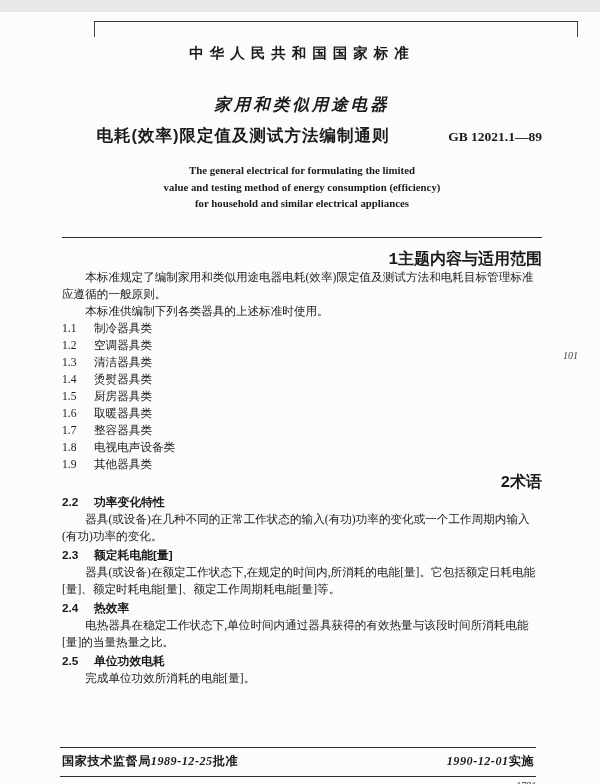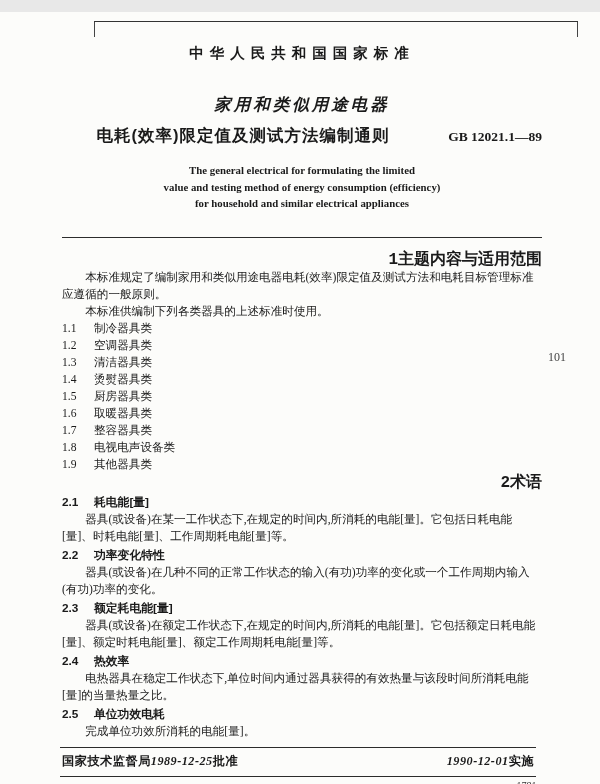--- a/index.html
+++ b/index.html
@@ -91,22 +91,23 @@
   .term-head {
     font-family: "Liberation Sans", sans-serif;
     font-weight: bold;
     font-size: 11.8px;
     margin-top: 2px;
   }
   .term-head .num { display: inline-block; min-width: 32px; }
 
   .margin-note {
     position: absolute;
-    right: 34px; top: 338px;
-    font-size: 12px;
+    right: 22px; top: 338px;
+    font-size: 10px;
+    font-style: italic;
     color: #444;
   }
 
   .footer {
     position: absolute;
     left: 60px; right: 64px; top: 735px;
     font-size: 12px;
   }
   .f-rule-top { border-top: 1.6px solid #2b2b2b; }
   .f-row {
@@ -165,24 +166,20 @@
       <div class="li"><span class="num">1.7</span><span>整容器具类</span></div>
       <div class="li"><span class="num">1.8</span><span>电视电声设备类</span></div>
       <div class="li"><span class="num">1.9</span><span>其他器具类</span></div>
     </div>
 
     <div class="h1">
       <span class="hnum">2</span><span>术语</span>
     </div>
 
     <div class="term">
-      <div class="term-head"><span class="num">2.1</span><span>耗电能[量]</span></div>
-      <p class="indent">器具(或设备)在某一工作状态下,在规定的时间内,所消耗的电能[量]。它包括日耗电能[量]、时耗电能[量]、工作周期耗电能[量]等。</p>
-    </div>
-    <div class="term">
       <div class="term-head"><span class="num">2.2</span><span>功率变化特性</span></div>
       <p class="indent">器具(或设备)在几种不同的正常工作状态的输入(有功)功率的变化或一个工作周期内输入(有功)功率的变化。</p>
     </div>
     <div class="term">
       <div class="term-head"><span class="num">2.3</span><span>额定耗电能[量]</span></div>
       <p class="indent">器具(或设备)在额定工作状态下,在规定的时间内,所消耗的电能[量]。它包括额定日耗电能[量]、额定时耗电能[量]、额定工作周期耗电能[量]等。</p>
     </div>
     <div class="term">
       <div class="term-head"><span class="num">2.4</span><span>热效率</span></div>
       <p class="indent">电热器具在稳定工作状态下,单位时间内通过器具获得的有效热量与该段时间所消耗电能[量]的当量热量之比。</p>

